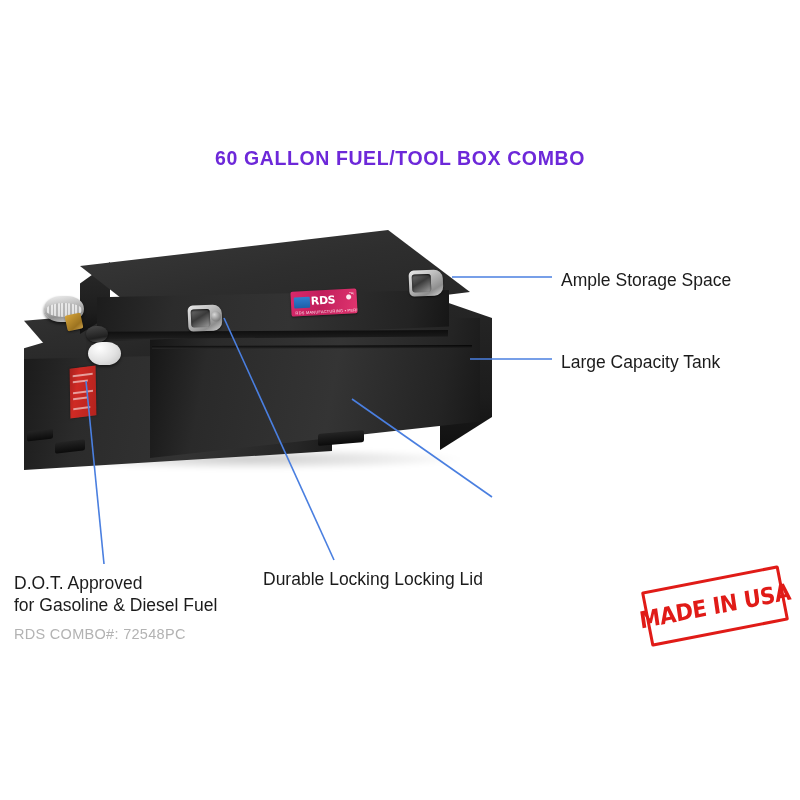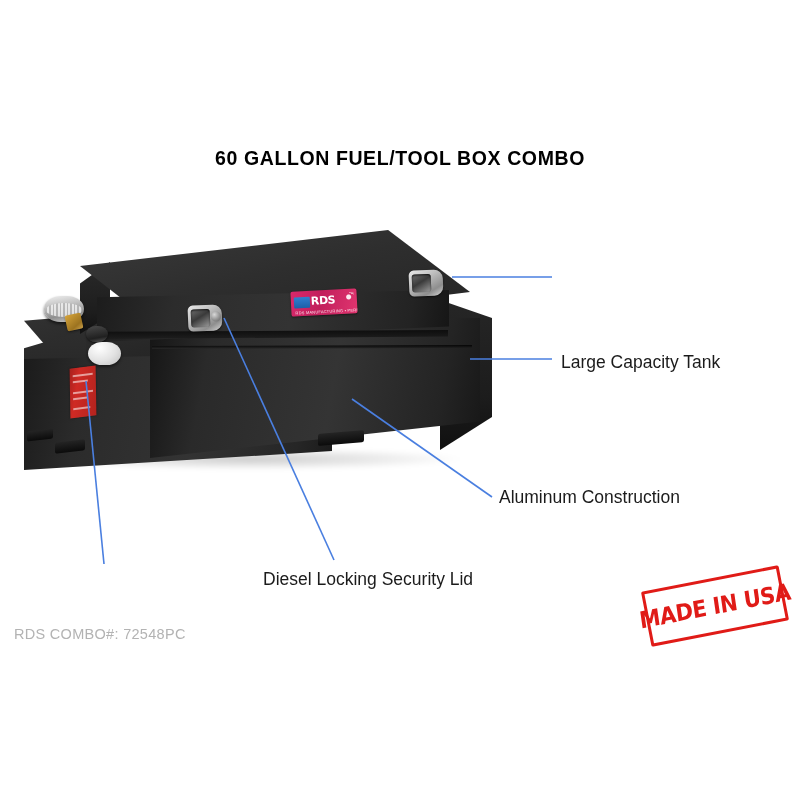--- a/index.html
+++ b/index.html
@@ -11,21 +11,21 @@
     position:relative;
     -webkit-font-smoothing:antialiased;
   }
   #stage{position:absolute;inset:0;width:800px;height:800px;}
 
   
   #title{
     position:absolute;left:0;top:147px;width:800px;
     text-align:center;
     font-size:19.5px;font-weight:bold;letter-spacing:0.6px;
-    color:#000000;
+    color:#6d28d9;
     white-space:nowrap;
   }
 
   
   .callout{
     position:absolute;
     font-size:17.5px;
     color:#1b1b1b;
     line-height:22px;
     white-space:nowrap;
@@ -325,29 +325,33 @@
   <svg id="leaders" viewBox="0 0 800 800" width="800" height="800">
     <g stroke="#4a7fe0" stroke-width="1.6" fill="none">
       <line x1="452" y1="277" x2="552" y2="277"></line>
       <line x1="470" y1="359" x2="552" y2="359"></line>
       <line x1="352" y1="399" x2="492" y2="497"></line>
       <line x1="224" y1="318" x2="334" y2="560"></line>
       <line x1="86" y1="381" x2="104" y2="564"></line>
     </g>
   </svg>
 
+  <div class="callout" id="co-storage">Ample Storage Space</div>
 
   <div class="callout" id="co-tank">Large Capacity Tank</div>
 
   <div class="callout" id="co-heavy">
-    <div>Aluminum Construction</div>
   </div>
 
-  <div class="callout" id="co-lock">Diesel Locking Security Lid</div>
-
+  <div class="callout" id="co-lock">Durable Locking Locking Lid</div>
+
+  <div class="callout" id="co-dot">
+    <div>D.O.T. Approved</div>
+    <div>for Gasoline &amp; Diesel Fuel</div>
+  </div>
 
   <div id="partno">RDS COMBO#: 72548PC</div>
 
   <div id="stamp">
     <div class="frame"></div>
     <div class="txt">MADE IN USA</div>
   </div>
 
 </div>
 

